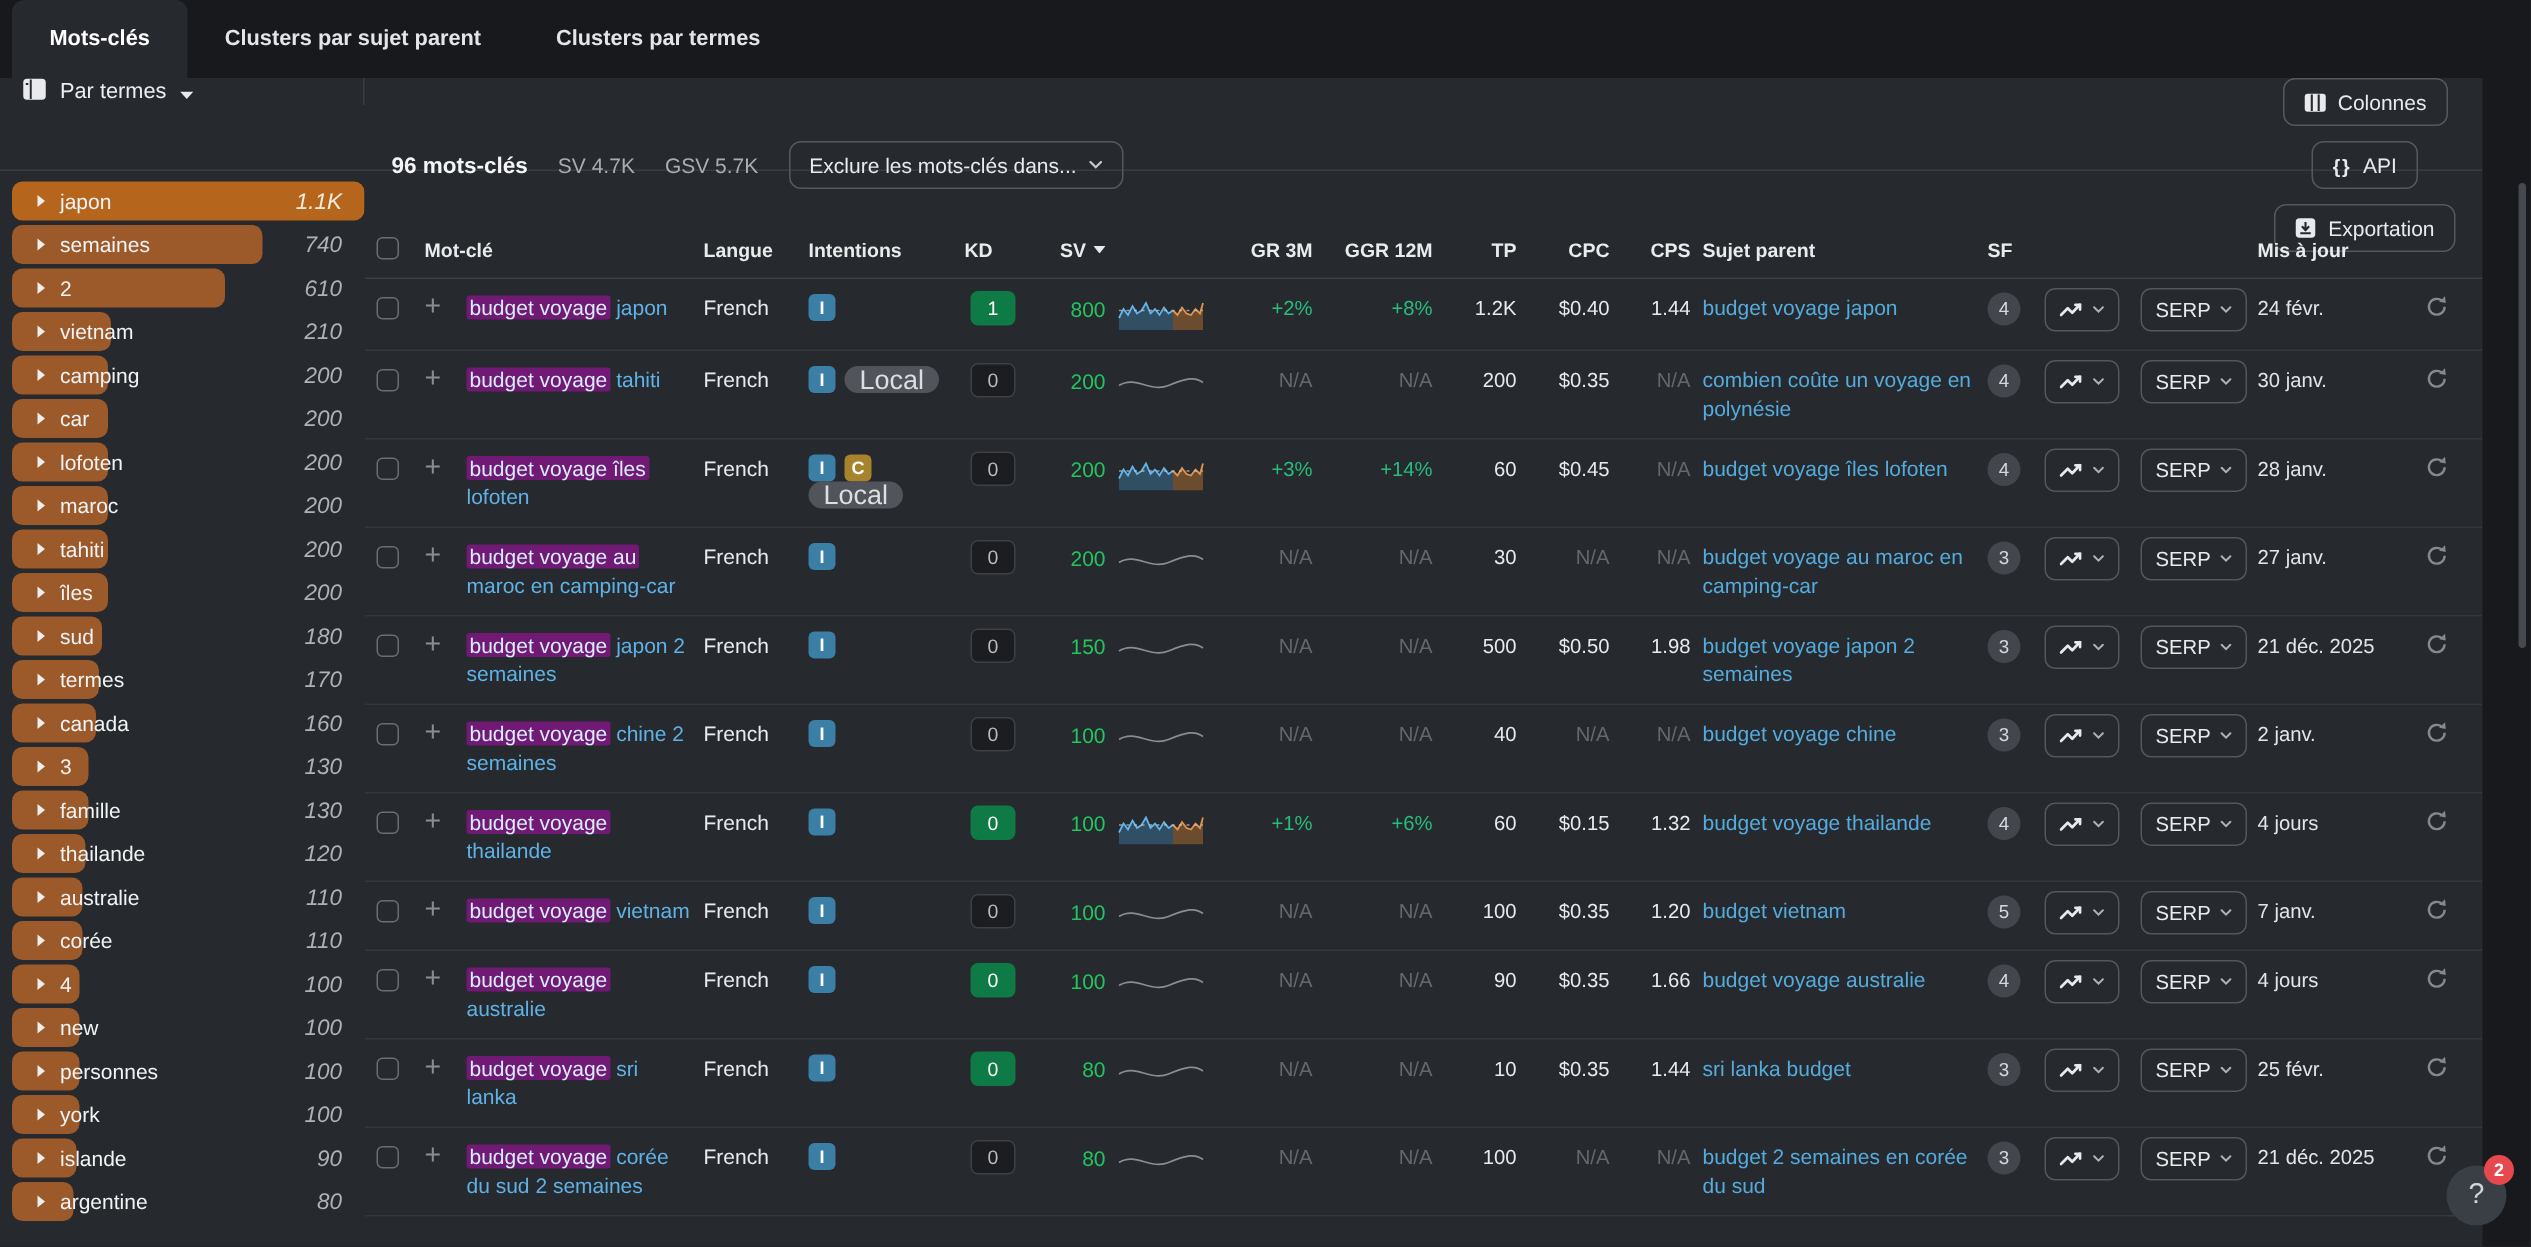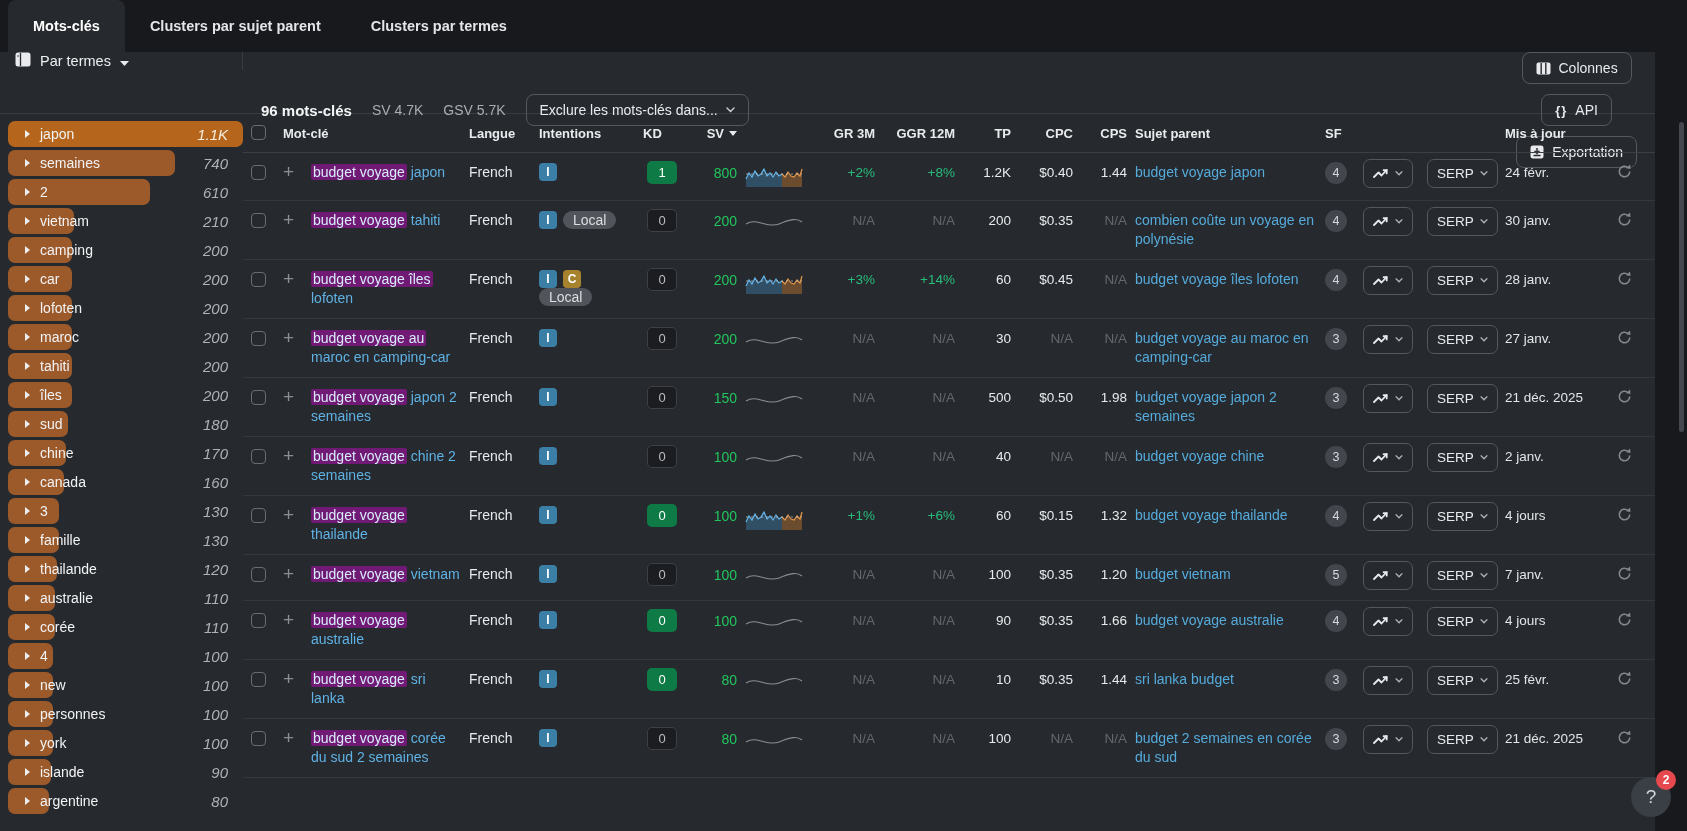--- a/index.html
+++ b/index.html
@@ -35,35 +35,35 @@
     border-left:5px solid #eceef0; border-top:4px solid transparent; border-bottom:4px solid transparent; }
   .term-label { position:relative; margin-left:10px; color:#f2f3f5; }
   .term-count { position:relative; margin-left:auto; margin-right:7px; font-size:15px; color:#aeb2b8;font-style:italic; }
   .term.selected .term-count { color:#f6ecdd; }
   
   .table { flex:1; overflow:hidden; }
   .trow { display:grid;
     grid-template-columns:24px 20px 150px 62px 96px 38px 48px 60px 62px 72px 48px 54px 46px 182px 30px 56px 70px 104px 28px;
     column-gap:8px; padding:10px 0 10px 8px; border-bottom:1px solid #34373b; align-items:start; }
   .thead { padding:9px 0 9px 8px; font-size:13px; font-weight:700; color:#e9ebed; align-items:center; border-bottom:1px solid #3c3f44; }
-  .thead > div { cursor:pointer; }
+  .thead > div { cursor:pointer;margin-top:33px; }
   .c-right { text-align:right; }
   .h-kw { grid-column:2 / 4; }
   .h-sv { display:flex; align-items:center; justify-content:flex-end; gap:5px; }
   .checkbox { display:inline-block; width:15px; height:15px; border:1.5px solid #6a6e74; border-radius:4px; margin-top:2px; cursor:pointer; }
   .plus { color:#8a8e94; font-size:19px; line-height:18px; cursor:pointer; font-weight:400; }
   .kw { font-size:14px; line-height:19px; color:#5fb2e5; cursor:pointer; }
   .kw-hl { background:#701a75; color:#d9ecfa; border-radius:2px; padding:0 2px; }
   .lang { color:#e8eaed; line-height:19px; }
   .intents { display:flex; align-items:center; flex-wrap:wrap; }
   .intent { display:inline-flex; align-items:center; justify-content:center; height:18px; min-width:18px;
             border-radius:4px; font-size:12px; font-weight:700; color:#fff; margin-right:6px; }
   .intent.i { background:#3c7fa6; }
   .intent.c { background:#a8832d; }
-  .intent.pill { background:#51555b; border-radius:10px; padding:0 10px; font-weight:400; color:#dcdee1; font-size:14px; }
+  .intent.pill { background:#51555b; border-radius:10px; padding:0 10px; font-weight:400; color:#dcdee1; font-size:18px; }
   .kd { width:30px; height:23px; border-radius:5px; display:flex; align-items:center; justify-content:center;
         font-size:13px; margin:-2px auto 0; }
   .kd-green { background:#0e7a45; color:#fff; }
   .kd-dark { background:#1b1d20; border:1px solid #3d4045; color:#b9bdc2; }
   .sv { color:#22c55e; line-height:20px; }
   .spark { margin-top:-2px; }
   .num { font-size:13.5px; color:#e8eaed; line-height:20px; }
   .num.na { color:#64686e; }
   .num.pos { color:#27bd7c; }
   .parent { font-size:14px; line-height:19px; color:#55abdc; cursor:pointer; }
@@ -214,21 +214,21 @@
         </div>
         <div class="term">
           <span class="term-bar" style="width: 60px;"></span>
           <span class="term-caret"></span>
           <span class="term-label">sud</span>
           <span class="term-count">180</span>
         </div>
         <div class="term">
           <span class="term-bar" style="width: 58px;"></span>
           <span class="term-caret"></span>
-          <span class="term-label">chine</span>
+          <span class="term-label">termes</span>
           <span class="term-count">170</span>
         </div>
         <div class="term">
           <span class="term-bar" style="width: 56px;"></span>
           <span class="term-caret"></span>
           <span class="term-label">canada</span>
           <span class="term-count">160</span>
         </div>
         <div class="term">
           <span class="term-bar" style="width: 51px;"></span>

